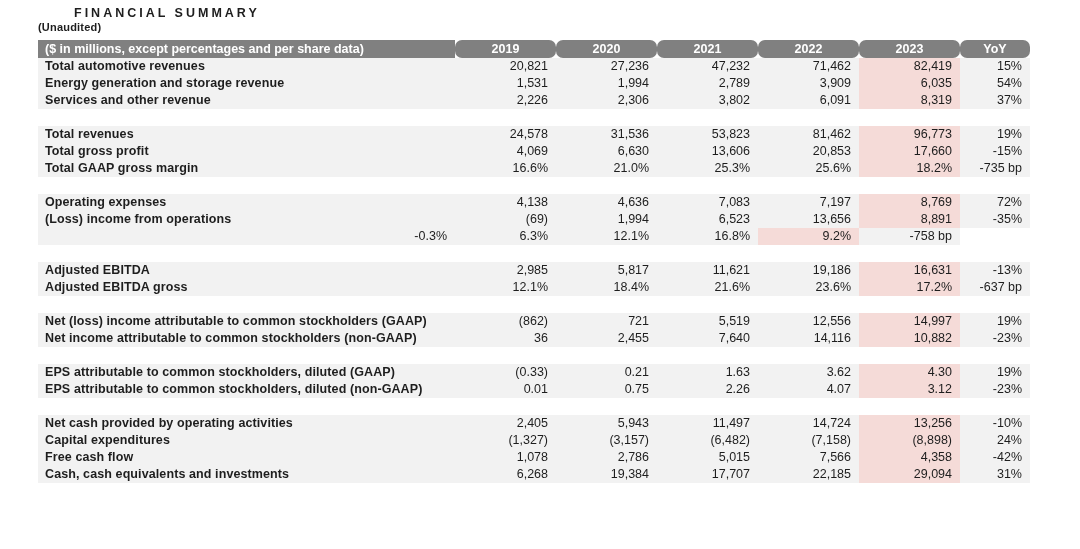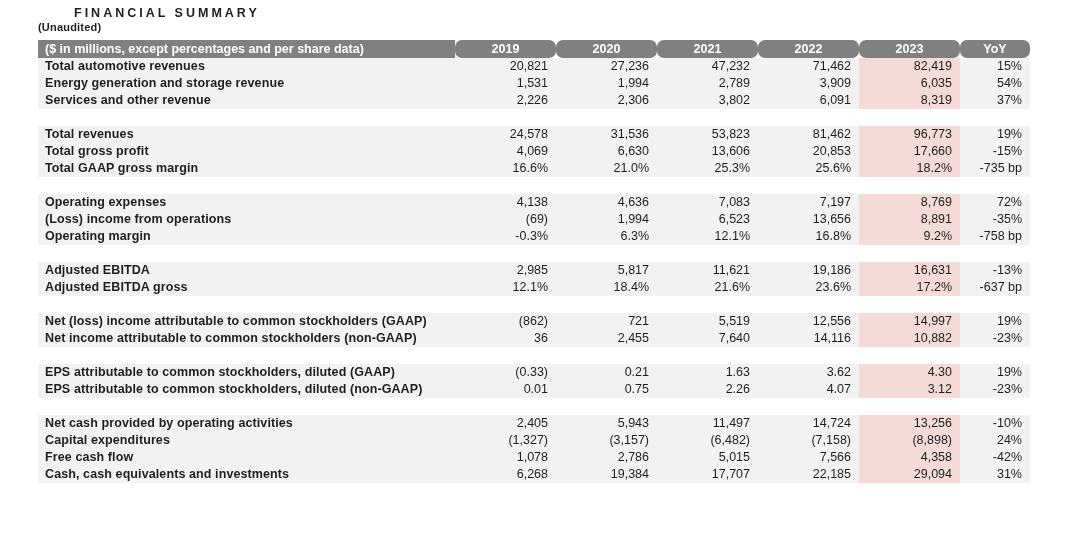--- a/index.html
+++ b/index.html
@@ -132,21 +132,20 @@
       <div class="cell num">7,197</div>
       <div class="cell num hl">8,769</div>
       <div class="cell num">72%</div>
       <div class="cell label-cell row-label">(Loss) income from operations</div>
       <div class="cell num">(69)</div>
       <div class="cell num">1,994</div>
       <div class="cell num">6,523</div>
       <div class="cell num">13,656</div>
       <div class="cell num hl">8,891</div>
       <div class="cell num">-35%</div>
-      <div class="cell label-cell row-label">Operating margin</div>
       <div class="cell num">-0.3%</div>
       <div class="cell num">6.3%</div>
       <div class="cell num">12.1%</div>
       <div class="cell num">16.8%</div>
       <div class="cell num hl">9.2%</div>
       <div class="cell num">-758 bp</div>
       <div class="spacer"></div>
       <div class="cell label-cell row-label">Adjusted EBITDA</div>
       <div class="cell num">2,985</div>
       <div class="cell num">5,817</div>

